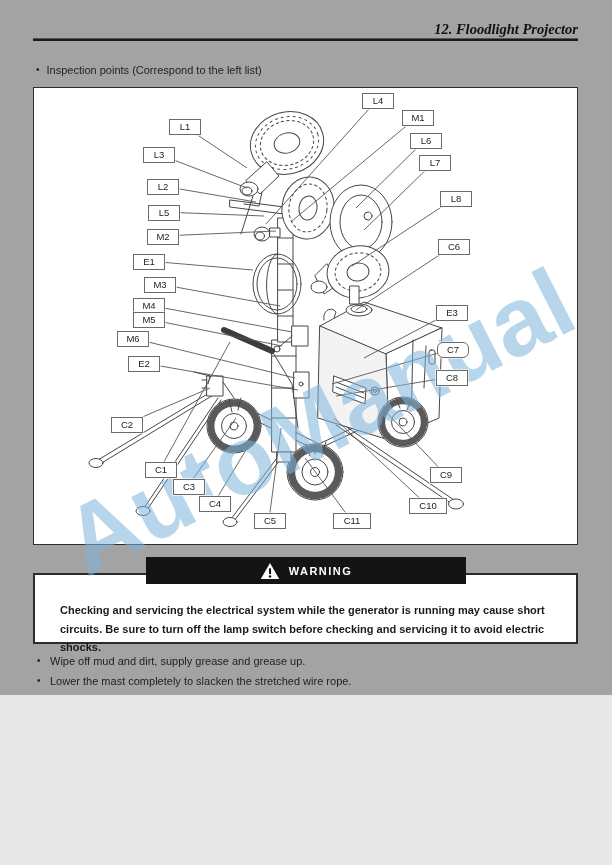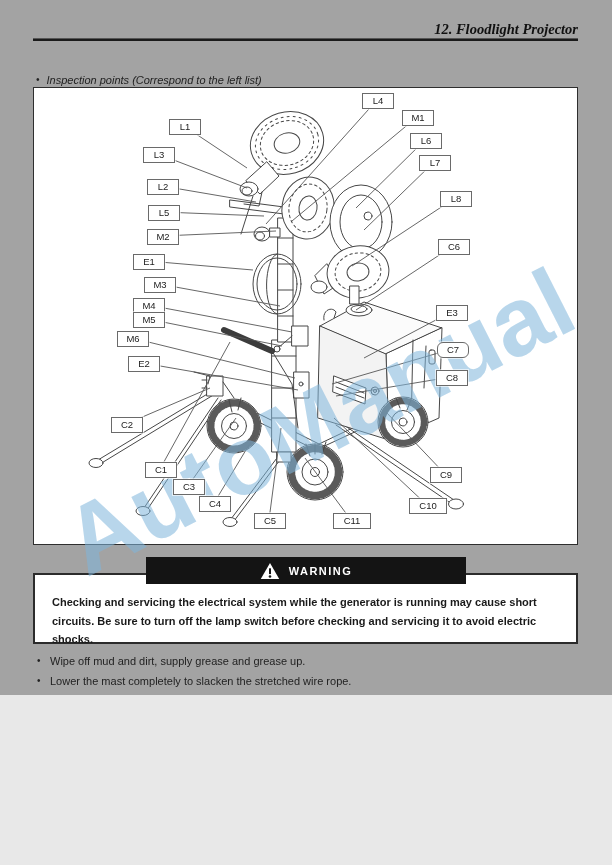--- a/index.html
+++ b/index.html
@@ -5,40 +5,40 @@
   html,body{margin:0;padding:0;background:#e8e8e8;}
   .page{position:relative;width:612px;height:695px;background:#a3a3a3;
         font-family:"Liberation Sans",sans-serif;color:#1c1c1c;overflow:hidden;
         box-shadow:0 0 4px rgba(0,0,0,.3);margin:0 auto;}
   
   .chapter{position:absolute;top:21px;right:34px;font-family:"Liberation Serif",serif;
            font-style:italic;font-weight:bold;font-size:14.5px;color:#111;}
   .header-rule{position:absolute;top:38px;left:33px;width:545px;height:2.4px;
                background:#1a1a1a;border-top:1px solid #555;}
   
-  .intro-bullet{position:absolute;top:74px;left:36px;font-size:11px;color:#222;font-style:italic;}
+  .intro-bullet{position:absolute;top:64px;left:36px;font-size:11px;color:#222;}
   .intro-bullet .b::before{content:"•";margin-right:7px;font-size:10px;position:relative;top:-1px;}
   
   .figure{position:absolute;top:87px;left:33px;width:543px;height:456px;
           border:1px solid #2e2e2e;background:#fff;}
   .figure svg.art{position:absolute;left:0;top:0;z-index:1;}
   .watermark{position:absolute;left:-40px;top:278px;width:650px;height:112px;line-height:112px;
              text-align:center;font-size:97px;font-weight:bold;color:#7fb6dc;opacity:.55;
              transform:rotate(-27deg);z-index:2;pointer-events:none;white-space:nowrap;}
   .callout{position:absolute;z-index:3;height:14px;line-height:14px;text-align:center;
            font-size:9.5px;color:#222;background:#fff;border:1px solid #6a6a6a;
            box-shadow:0 0 0 1px rgba(255,255,255,.6);}
   
   .warn-banner{position:absolute;top:557px;left:50%;margin-left:-160px;width:320px;height:27px;
                background:#141414;z-index:2;display:flex;align-items:center;justify-content:center;gap:9px;}
   .warn-tri{width:20px;height:18px;display:block;}
   .warn-word{color:#fff;font-weight:bold;font-size:11px;letter-spacing:1.5px;}
   .warn-box{position:absolute;top:573px;left:33px;width:545px;height:71px;box-sizing:border-box;
             border:2px solid #2b2b2b;background:#fff;}
-  .warn-box p{margin:4px;padding:14px 12px 0 13px;font-size:11px;font-weight:bold;
+  .warn-box p{margin:12px;padding:14px 12px 0 13px;font-size:11px;font-weight:bold;
               line-height:18.5px;color:#1a1a1a;}
   
   .storage{position:absolute;top:655px;left:36px;width:545px;}
   .storage-h{font-size:11.5px;font-weight:bold;margin-bottom:7px;color:#161616;}
   .storage-list{list-style:none;margin:0;padding:0;font-size:11px;color:#222;}
   .storage-list li{margin:0 0 8px 0;padding-left:14px;position:relative;line-height:12px;}
   .storage-list li::before{content:"•";position:absolute;left:1px;top:0;font-size:10px;}
   
   .pageno{position:absolute;top:818px;left:0;width:612px;text-align:center;
           font-size:17px;color:#222;}

